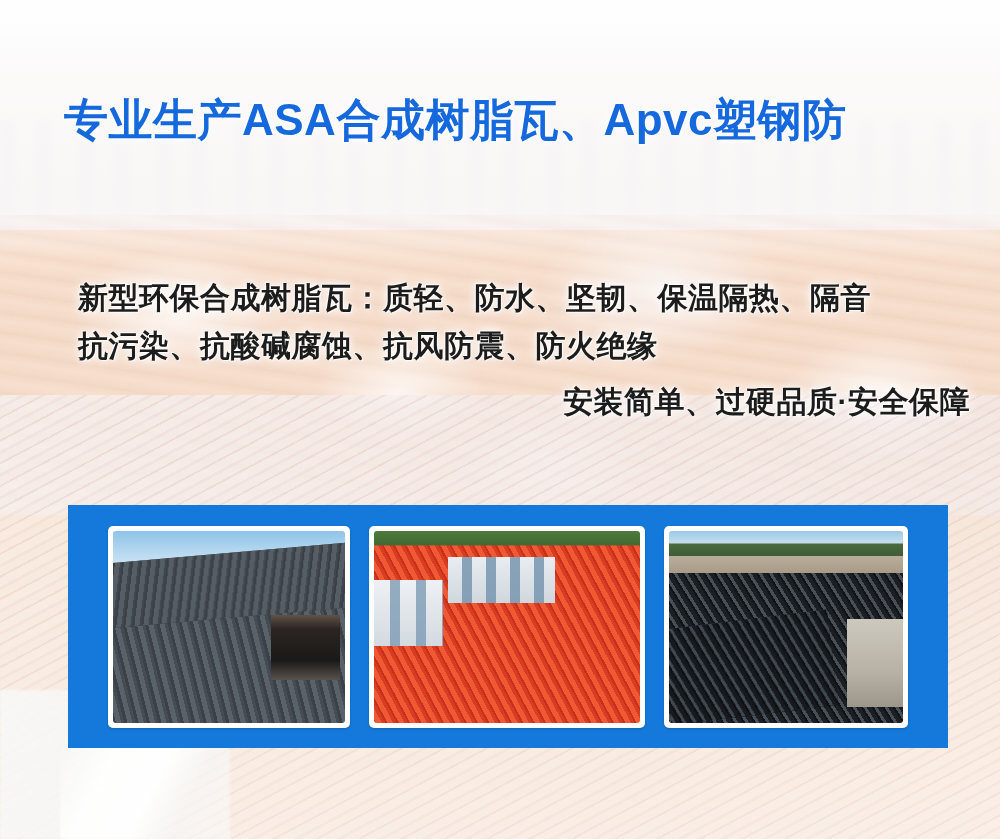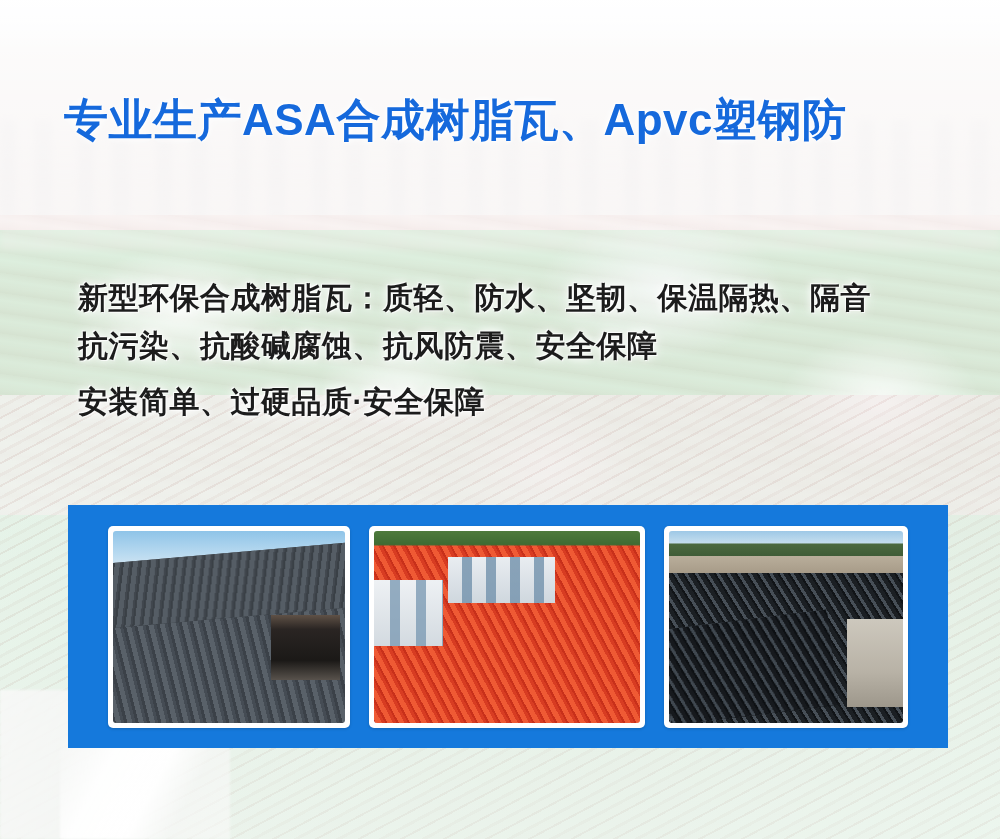--- a/index.html
+++ b/index.html
@@ -8,21 +8,21 @@
     font-family:"Liberation Sans","DejaVu Sans",sans-serif;
     background:#ffffff;
   }
 
   
   #banner{
     position:relative;
     width:1000px;
     height:839px;
     overflow:hidden;
-    background:#86efac;
+    background:#fdba74;
   }
 
   
   .bg-layer{position:absolute;left:0;top:0;width:100%;height:100%;pointer-events:none;}
 
   
   .bg-sky{
     background:linear-gradient(180deg,
        #fdfdfe 0%, #fbfbfc 7%, #f8f8fa 13%, #f6f4f4 19%, #f5f1f0 24%);
     height:230px;
@@ -127,21 +127,21 @@
     color:#1c1c1c;
     letter-spacing:.5px;
     white-space:nowrap;
     text-shadow:
        0 0 7px rgba(255,255,255,.98),
        0 0 14px rgba(255,255,255,.88),
        1px 1px 0 rgba(255,255,255,.75),
       -1px -1px 0 rgba(255,255,255,.75);
     margin-left: 8px;
   }
-  .sub-line.last{ margin-top:8px; }
+  .sub-line.last{ margin-top:8px;text-align:right; }
 
   
   .gallery{
     position:absolute;
     left:68px; top:505px;
     width:880px; height:243px;
     background:#1579dc;
     display:flex;
     align-items:center;
     justify-content:space-between;
@@ -265,21 +265,21 @@
   <div class="bg-layer bg-veil"></div>
 
   <div class="content">
 
     <div class="headline">
       <div class="headline-line">专业生产ASA合成树脂瓦、Apvc塑钢防</div>
     </div>
 
     <div class="subhead">
       <div class="sub-line">新型环保合成树脂瓦：质轻、防水、坚韧、保温隔热、隔音</div>
-      <div class="sub-line">抗污染、抗酸碱腐蚀、抗风防震、安全保障</div>
+      <div class="sub-line">抗污染、抗酸碱腐蚀、抗风防震、防火绝缘</div>
       <div class="sub-line last">安装简单、过硬品质·安全保障</div>
     </div>
 
     <div class="gallery">
 
       <div class="photo-card c1">
         <div class="photo ph1"></div>
       </div>
 
       <div class="photo-card c2">

